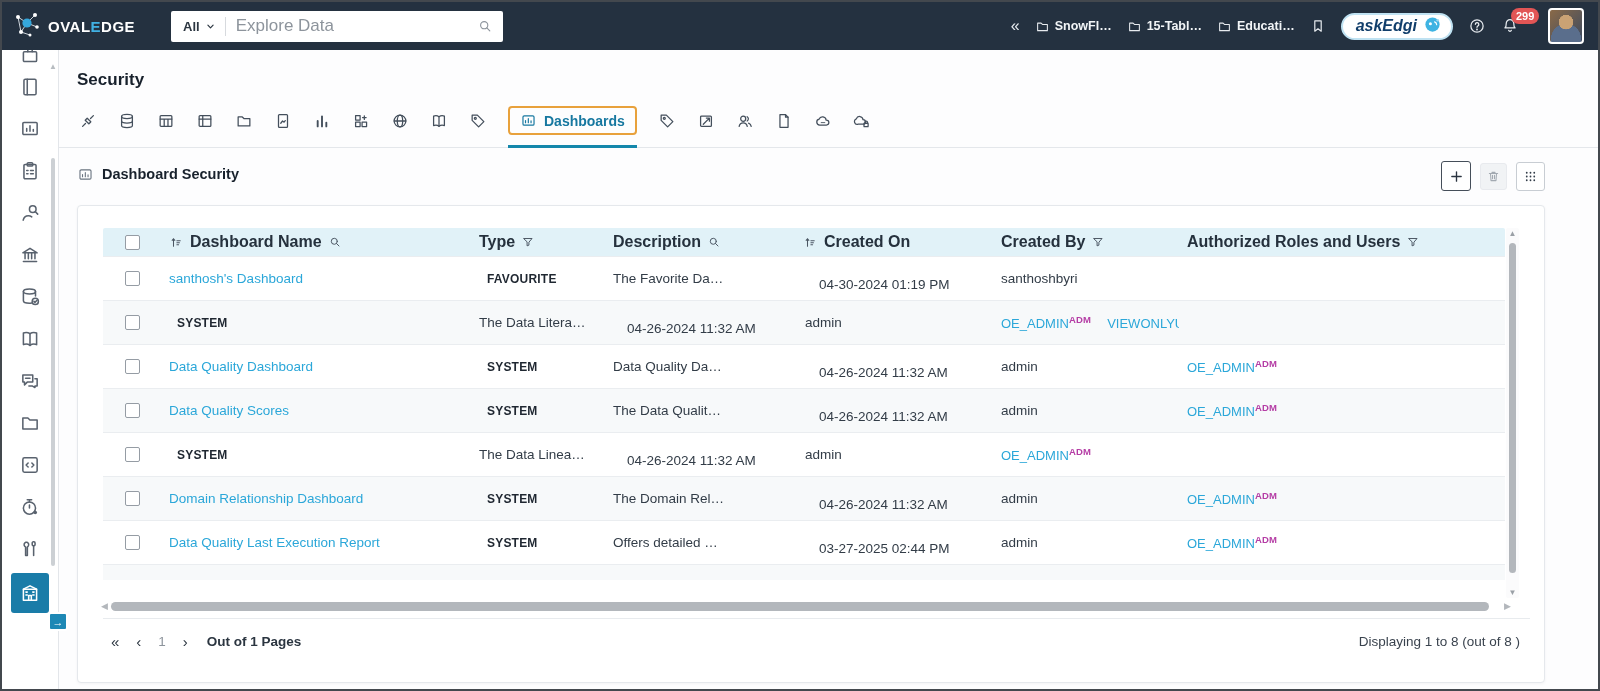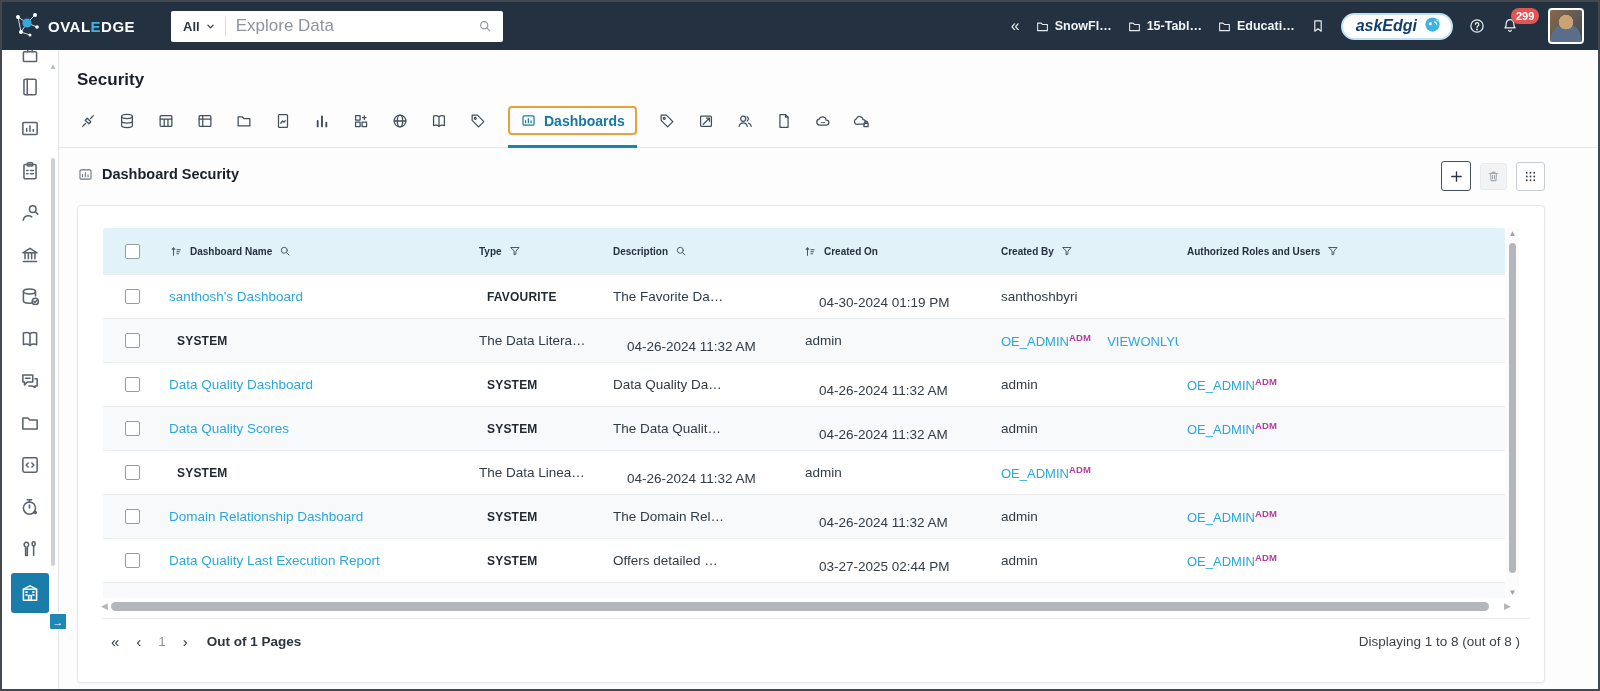--- a/index.html
+++ b/index.html
@@ -62,21 +62,21 @@
   .section-actions { margin-left:auto; display:flex; align-items:center; gap:9px; }
   .btn-add { width:30px; height:30px; border:1.6px solid #454e59; border-radius:3px; background:#fff; display:flex; align-items:center; justify-content:center; color:#2b3440; cursor:pointer; }
   .btn-del { width:27px; height:27px; border:1px solid #e8eaee; border-radius:3px; background:#f1f3f5; display:flex; align-items:center; justify-content:center; color:#a2a9b1; cursor:pointer; }
   .btn-grid { width:29px; height:29px; border:1px solid #c8cdd3; border-radius:3px; background:#fff; display:flex; align-items:center; justify-content:center; color:#333d49; cursor:pointer; }
 
   
   .card { margin:14px 53px 0 18px; height:478px; background:#fff; border:1px solid #e5e8ec; border-radius:4px; box-shadow:0 1px 3px rgba(30,40,50,.05); padding:22px 14px 0 25px; }
   .table-viewport { display:flex; }
   .grid-area { width:1402px; }
   .thead, .trow { display:grid; grid-template-columns:58px 310px 134px 192px 196px 186px 1fr; align-items:center; }
-  .thead { background:#e1f2f8; height:46px; border-radius:2px 2px 0 0; font-size:10px; font-weight:700; color:#25313d; }
+  .thead { background:#e1f2f8; height:28px; border-radius:2px 2px 0 0; font-size:16px; font-weight:700; color:#25313d; }
   .th { display:flex; align-items:center; gap:6px; padding-left:8px; }
   .th.first { justify-content:center; padding-left:0; }
   .th .hic { display:flex; color:#4b5663; cursor:pointer; }
   .th.col-created_on { padding-left:6px; }
   .trow { height:44px; border-top:1px solid #eaedf0; background:#fff; font-size:13.5px; color:#323c47; }
   .trow:nth-child(even) { background:#f7f9fa; }
   .cell { padding-left:8px; overflow:hidden; white-space:nowrap; }
   .cell.chk { display:flex; justify-content:center; padding-left:0; }
   .checkbox { width:15px; height:15px; border:1.5px solid #959ca4; border-radius:2px; background:#fff; cursor:pointer; }
   .name-link { color:#2ba7d9; cursor:pointer; text-decoration:none; }

